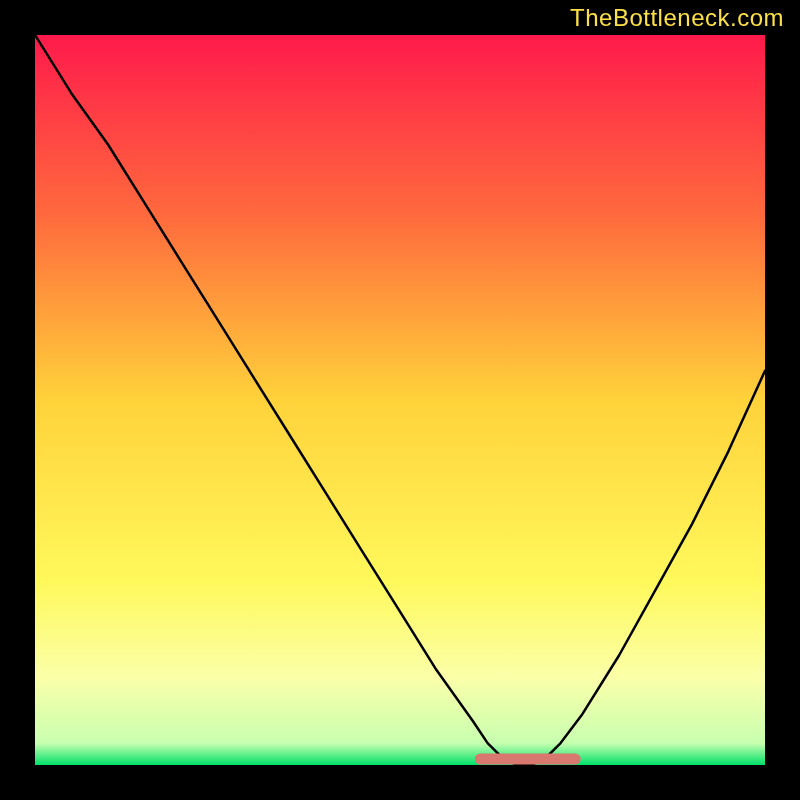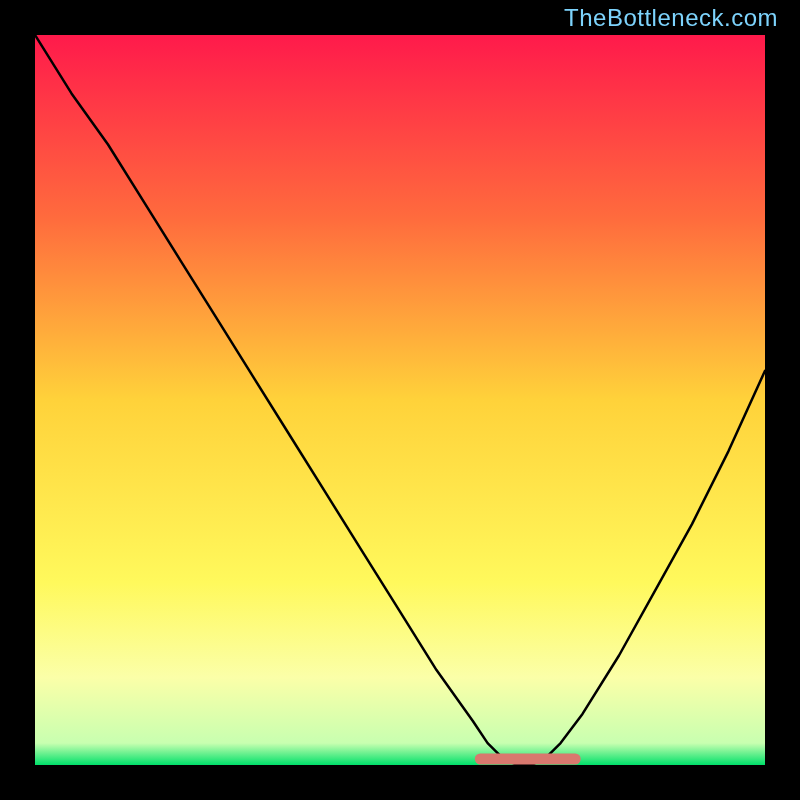--- a/index.html
+++ b/index.html
@@ -13,22 +13,22 @@
   }
   .frame {
     position: relative;
     width: 800px;
     height: 800px;
     background: #000;
   }
   .watermark {
     position: absolute;
     top: 4px;
-    right: 22px;
-    color: #7dd3fc;
+    right: 16px;
+    color: #fde047;
     font-size: 24px;
     font-weight: 500;
     letter-spacing: 0.5px;
     z-index: 5;
   }
   .plot {
     position: absolute;
     left: 35px;
     top: 35px;
     width: 730px;

